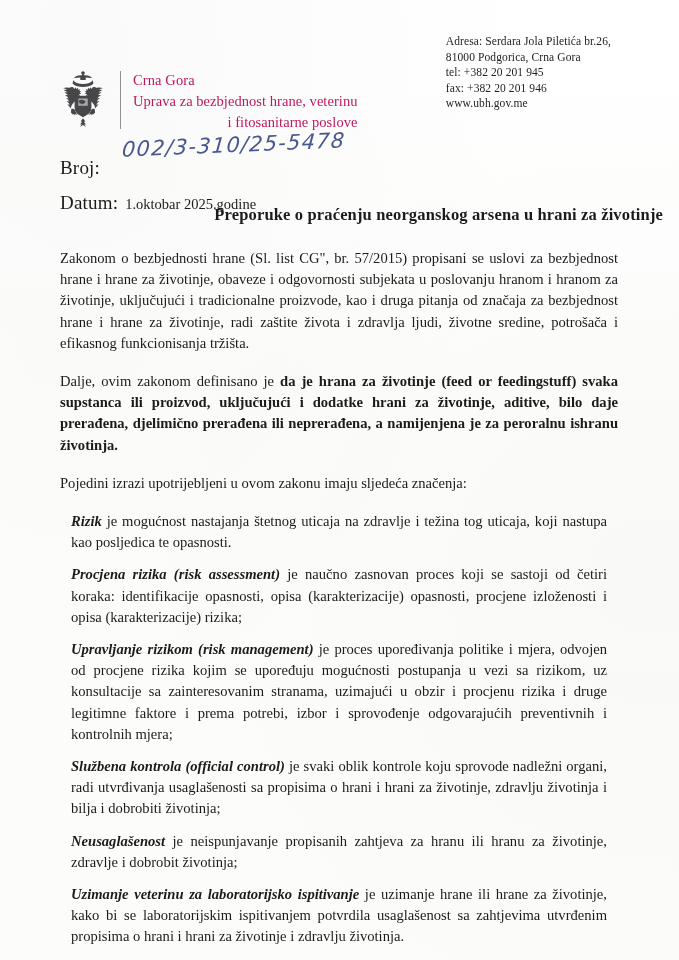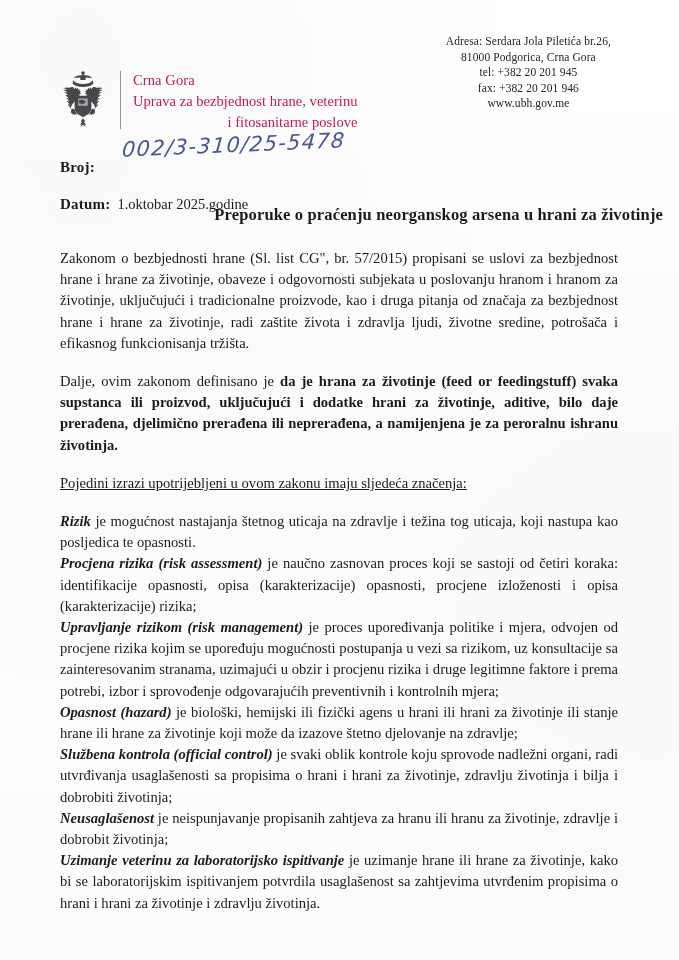--- a/index.html
+++ b/index.html
@@ -34,21 +34,21 @@
     position: absolute;
     top: 30px;
     left: 0;
     right: 0;
     height: 110px;
   }
   .address-block {
     position: absolute;
     top: 4px;
     right: 68px;
-    text-align: center;
+    text-align: left;
     font-size: 11.5px;
     line-height: 15.5px;
     letter-spacing: 0.1px;
     color: #232323;
   }
   .address-line { white-space: nowrap; }
 
   .org-block {
     position: absolute;
     top: 38px;
@@ -82,22 +82,22 @@
   
   .refs {
     position: absolute;
     left: 60px;
     top: 158px;
     font-size: 14.5px;
     line-height: 19px;
   }
   .ref-row { display: flex; align-items: baseline; white-space: nowrap; }
   .ref-label {
-    font-weight: bold;
-    font-size: 15px;
+    font-weight: normal;
+    font-size: 19px;
     letter-spacing: 0.2px;
   }
   .ref-value {
     margin-left: 7px;
     font-size: 14.5px;
     margin-top: 18px;
   }
   .ref-hand {
     position: absolute;
     left: 62px;
@@ -130,28 +130,28 @@
     position: absolute;
     left: 60px;
     top: 248px;
     width: 558px;
     font-size: 14.6px;
     line-height: 21.2px;
     text-align: justify;
     text-justify: inter-word;
   }
   .para { margin: 0 0 17px 0; }
-  .para.tight { margin-bottom: 16px; text-decoration: underline; }
+  .para.tight { margin-bottom: 16px; }
   .para b { font-weight: bold; }
   .term {
     font-weight: bold;
     font-style: italic;
   }
   .defs { margin-top: 17px; }
-  .def { margin: 0; text-align: justify; }
+  .def { margin: 11px; text-align: justify; }
 </style>
 </head>
 <body>
 
 <div class="page">
 
   <div class="header">
 
     <div class="address-block">
       <div class="address-line">Adresa: Serdara Jola Piletića br.26,</div>
@@ -228,23 +228,20 @@
       </p>
 
       <p class="def">
         <span class="term">Procjena rizika (risk assessment)</span><span> je naučno zasnovan proces koji se sastoji od četiri koraka: identifikacije opasnosti, opisa (karakterizacije) opasnosti, procjene izloženosti i opisa (karakterizacije) rizika;</span>
       </p>
 
       <p class="def">
         <span class="term">Upravljanje rizikom (risk management)</span><span> je proces upoređivanja politike i mjera, odvojen od procjene rizika kojim se upoređuju mogućnosti postupanja u vezi sa rizikom, uz konsultacije sa zainteresovanim stranama, uzimajući u obzir i procjenu rizika i druge legitimne faktore i prema potrebi, izbor i sprovođenje odgovarajućih preventivnih i kontrolnih mjera;</span>
       </p>
 
-      <p class="def">
-        <span class="term">Opasnost (hazard)</span><span> je biološki, hemijski ili fizički agens u hrani ili hrani za životinje ili stanje hrane ili hrane za životinje koji može da izazove štetno djelovanje na zdravlje;</span>
-      </p>
 
       <p class="def">
         <span class="term">Službena kontrola (official control)</span><span> je svaki oblik kontrole koju sprovode nadležni organi, radi utvrđivanja usaglašenosti sa propisima o hrani i hrani za životinje, zdravlju životinja i bilja i dobrobiti životinja;</span>
       </p>
 
       <p class="def">
         <span class="term">Neusaglašenost</span><span> je neispunjavanje propisanih zahtjeva za hranu ili hranu za životinje, zdravlje i dobrobit životinja;</span>
       </p>
 
       <p class="def">

